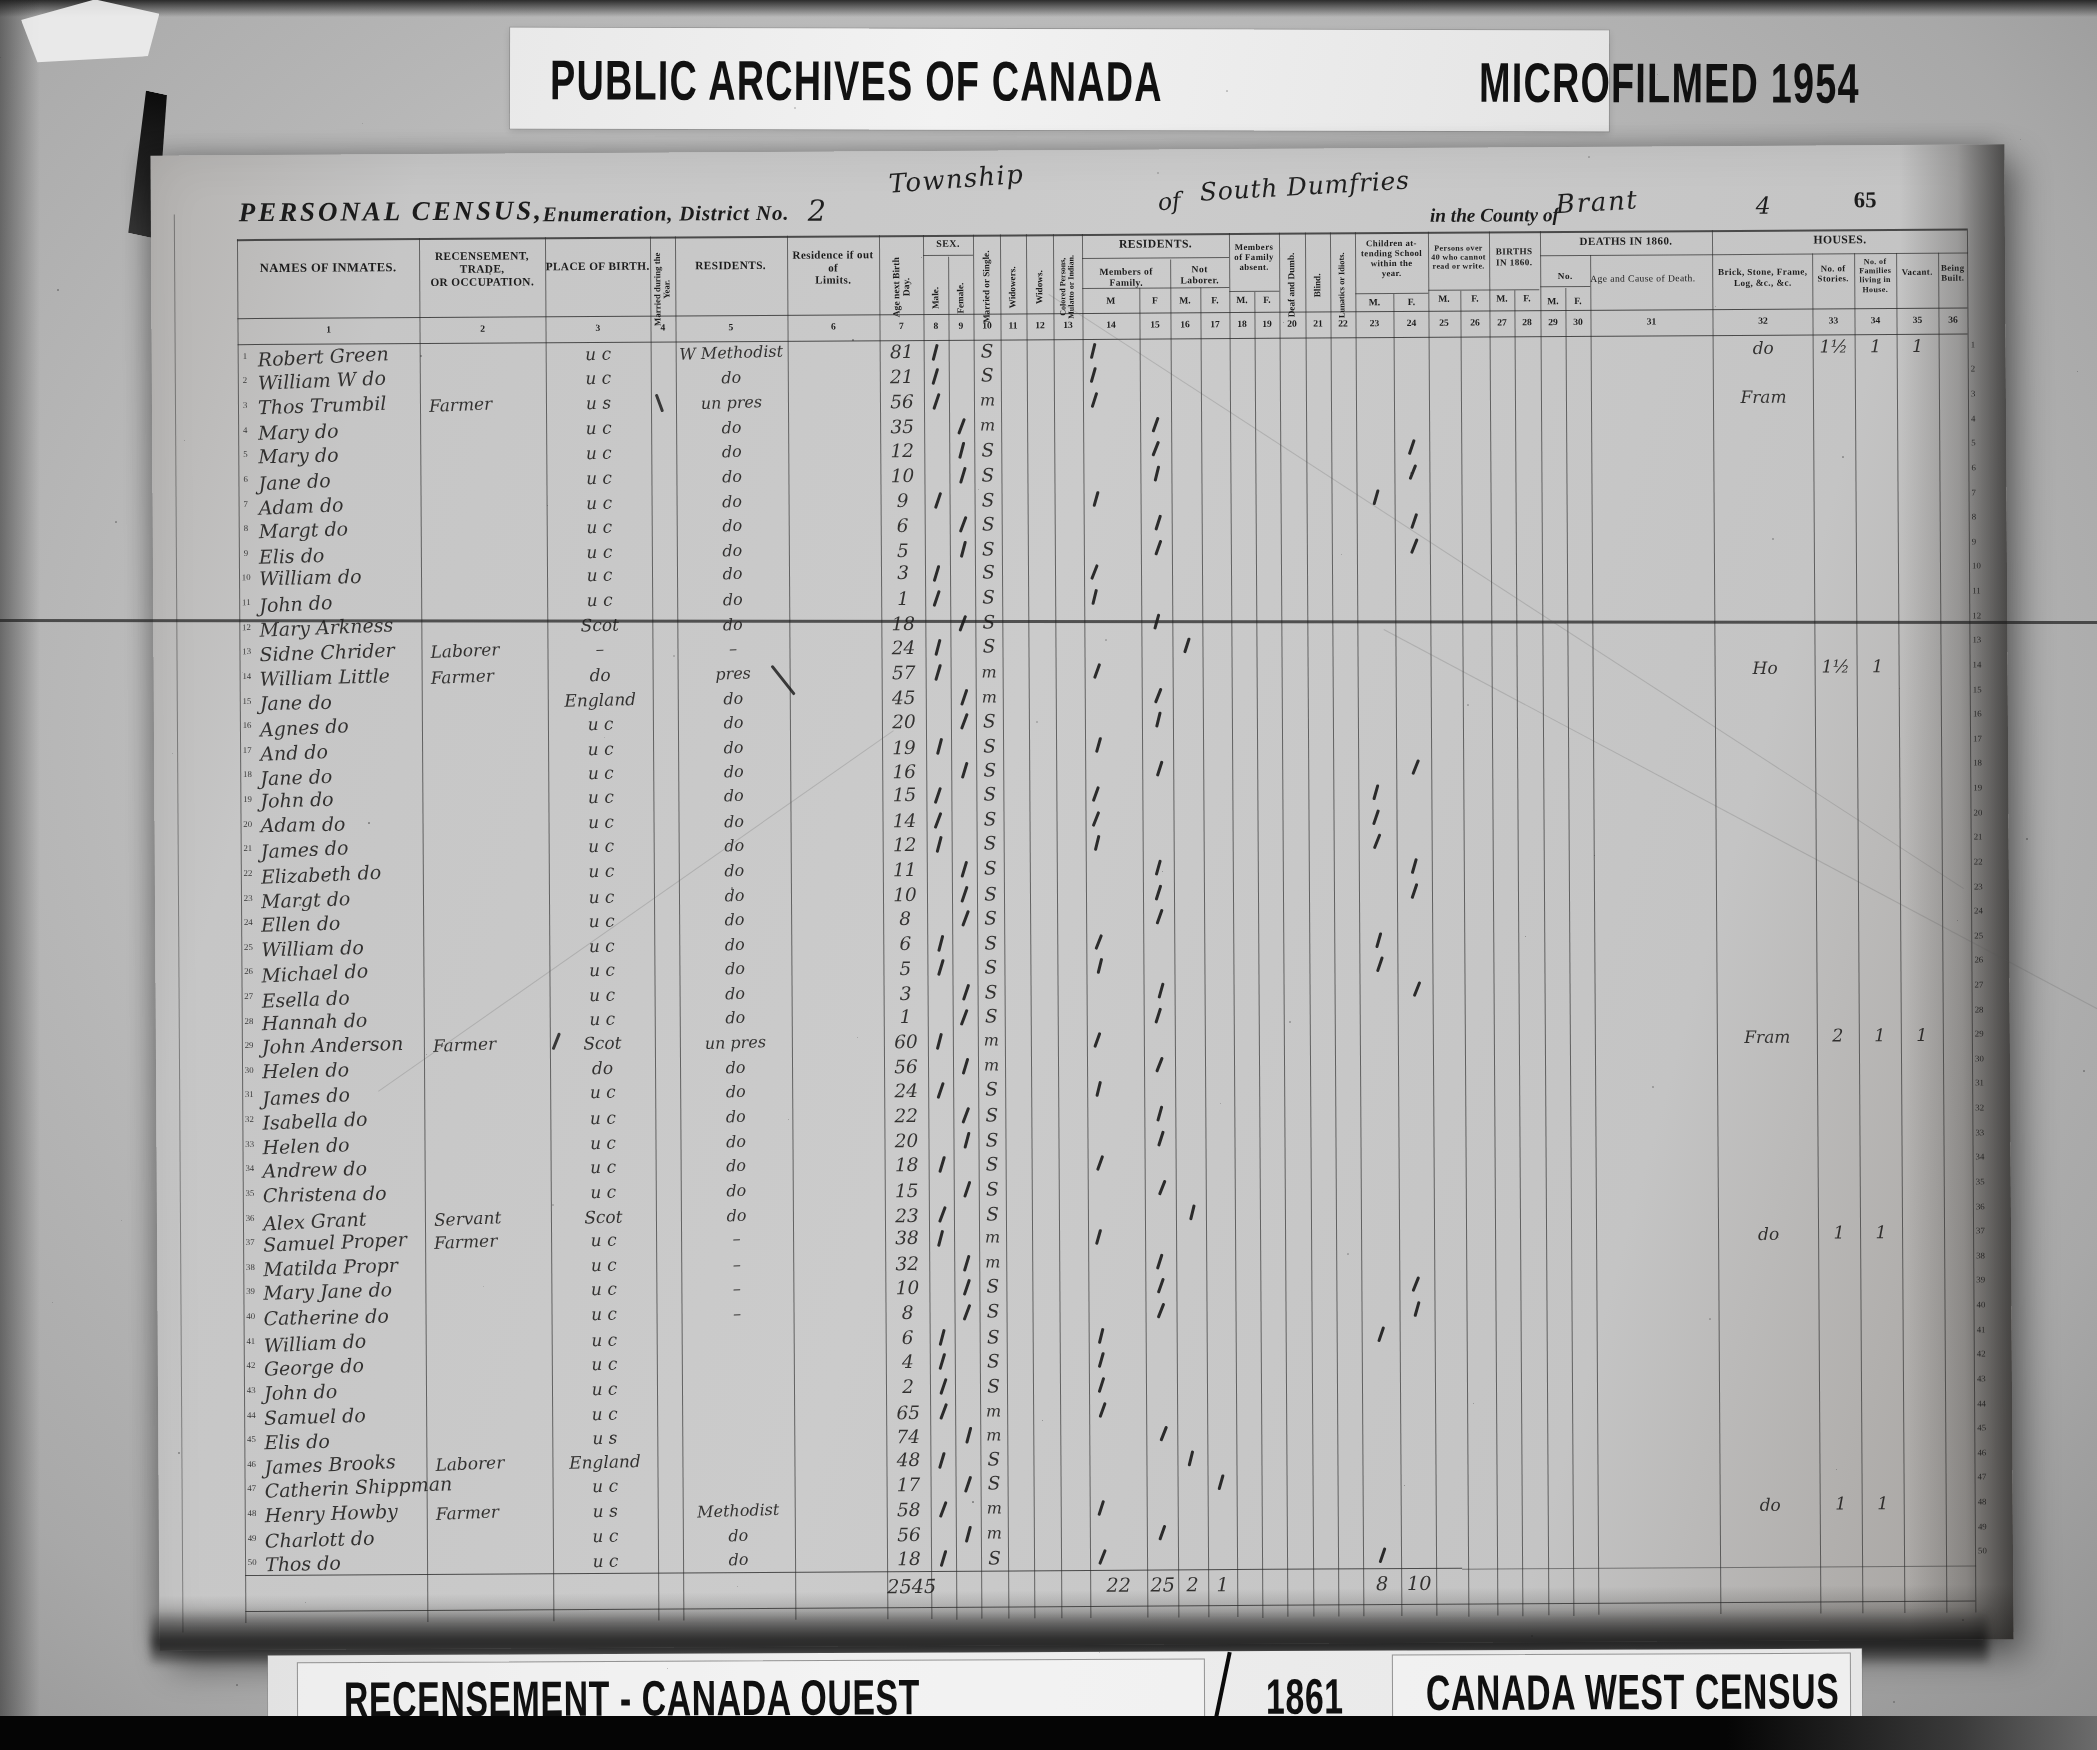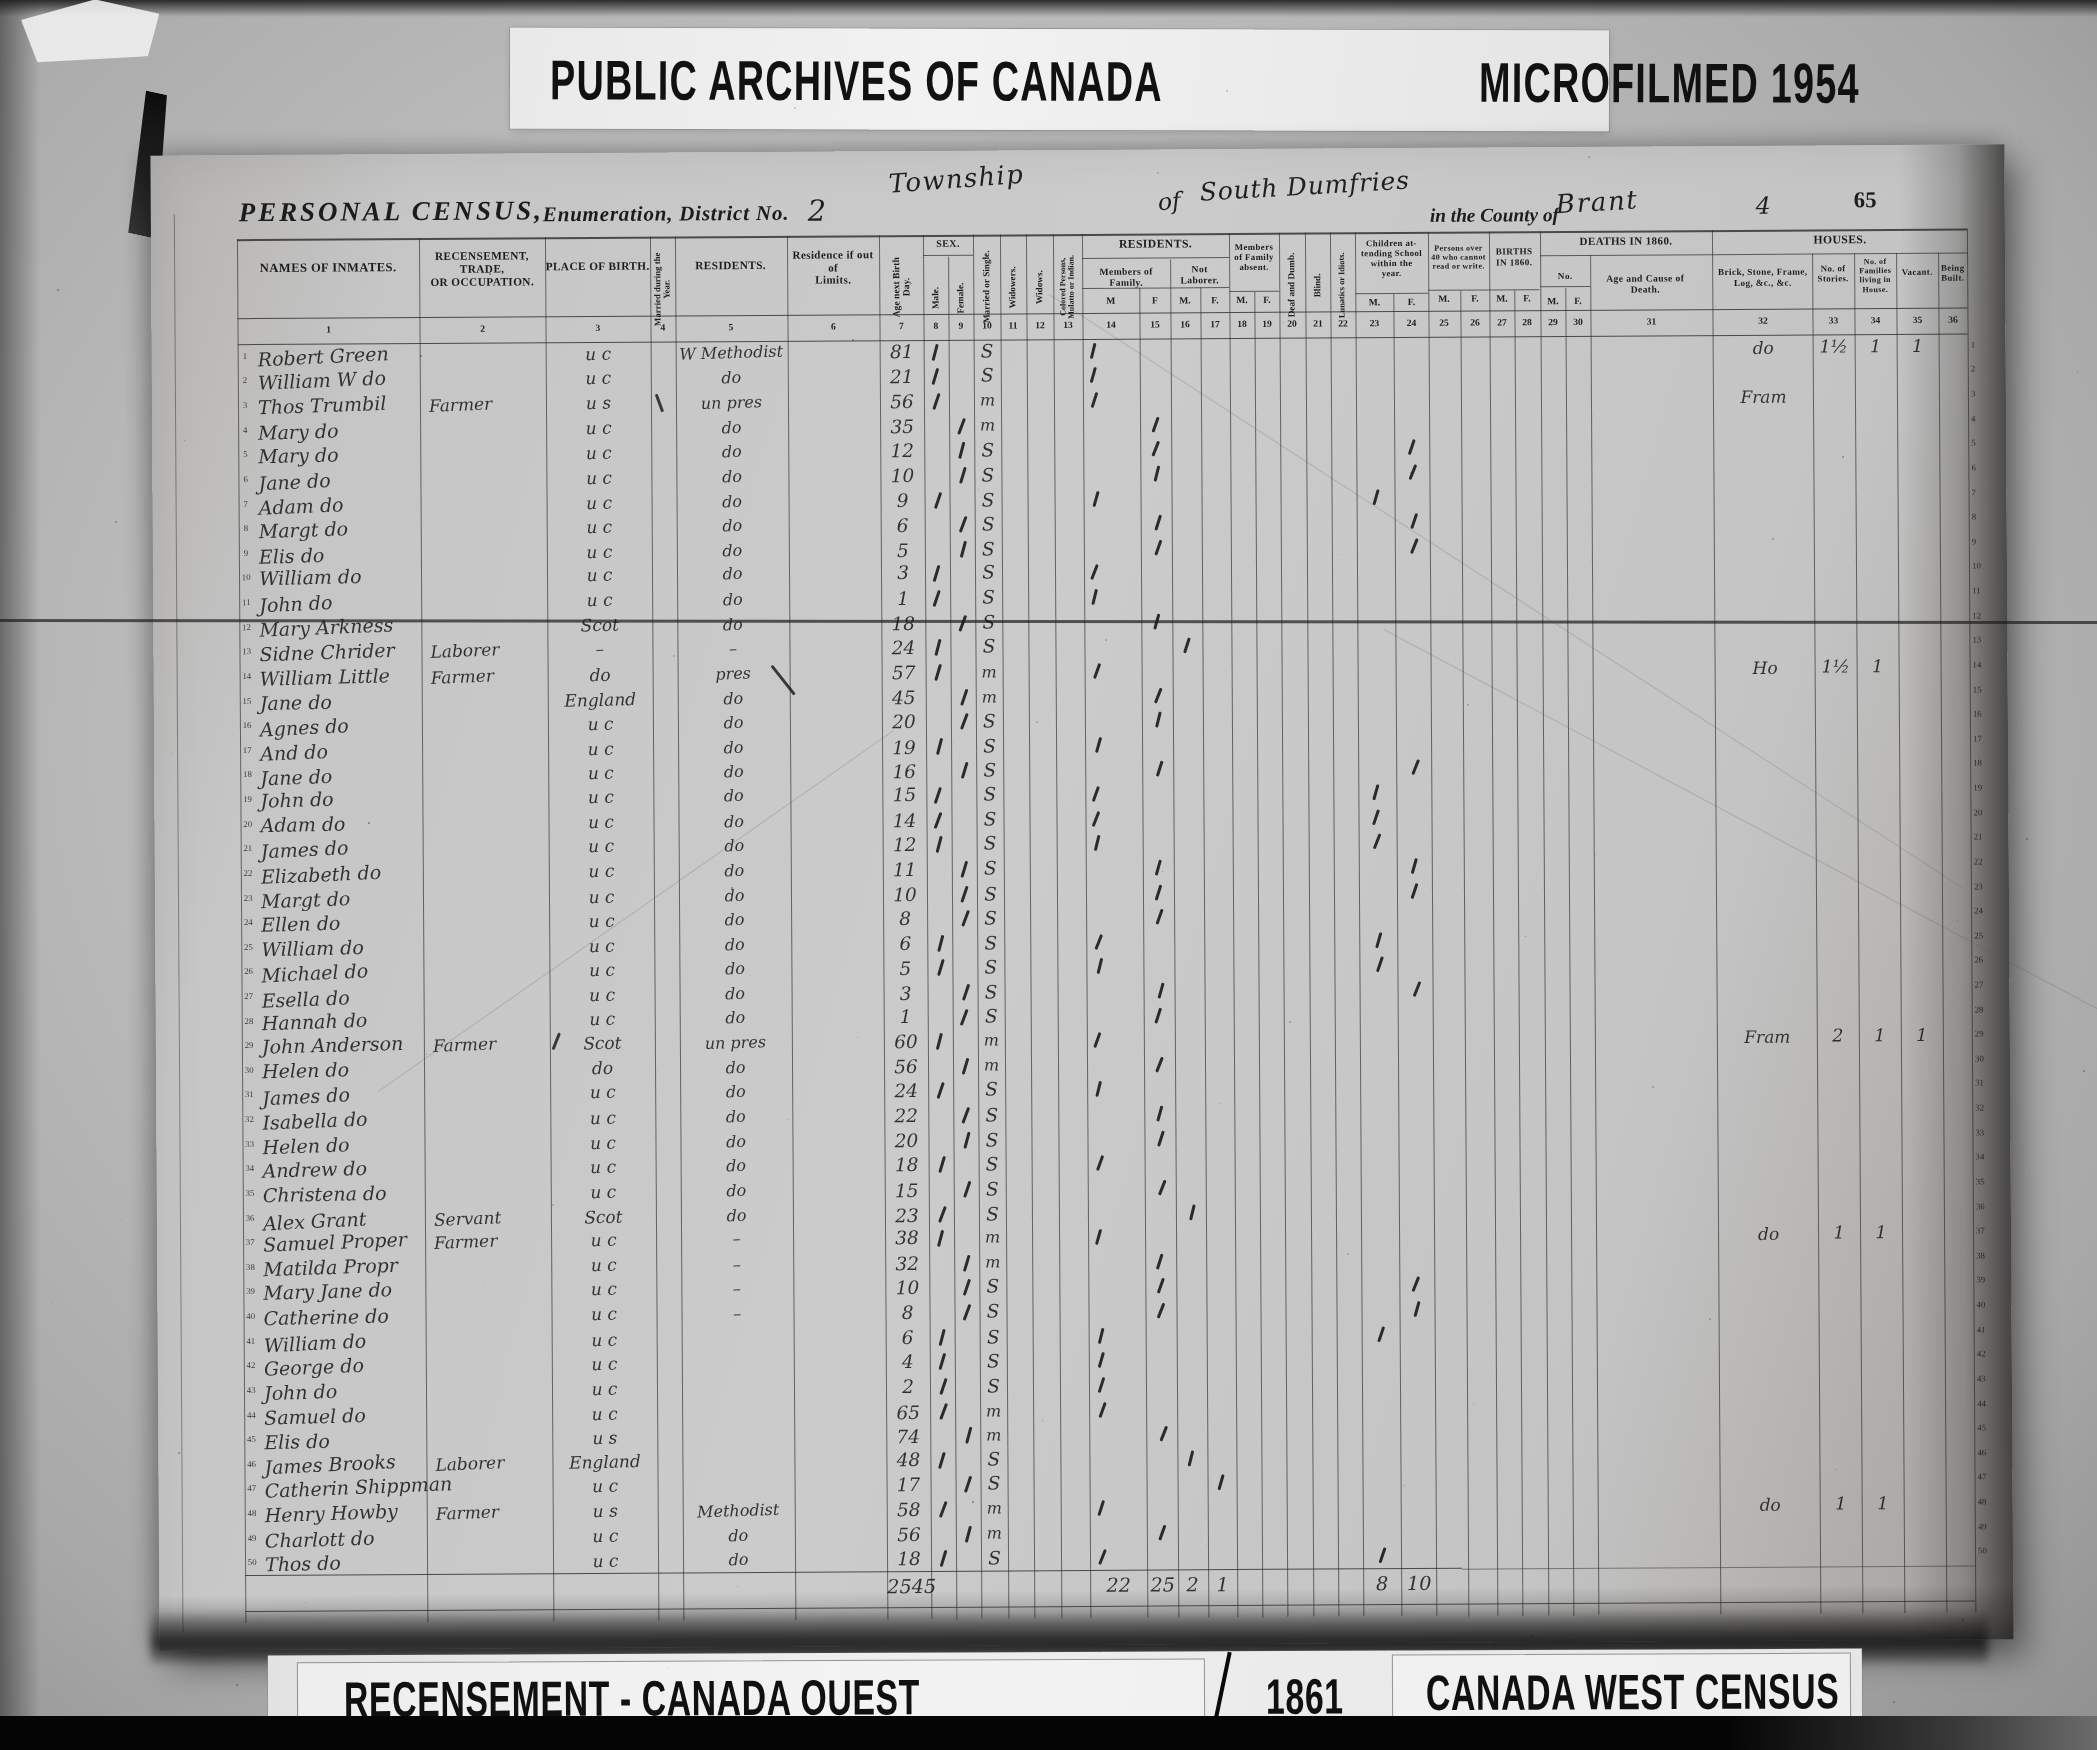--- a/index.html
+++ b/index.html
@@ -147,21 +147,21 @@
 tending School
 within the
 year.</div>
         <div class="abs pr" style="left: 1277px; top: 96px; width: 61px; font-size: 8px; font-weight: 700; text-align: center; white-space: pre-line; line-height: 1.15; letter-spacing: 0.4px;">Persons over
 40 who cannot
 read or write.</div>
         <div class="abs pr" style="left: 1338px; top: 99px; width: 50px; font-size: 9.2px; font-weight: 700; text-align: center; white-space: pre-line; line-height: 1.15; letter-spacing: 0.4px;">BIRTHS
 IN 1860.</div>
         <div class="abs pr" style="left: 1389px; top: 88px; width: 172px; font-size: 11px; font-weight: 700; text-align: center; white-space: pre-line; line-height: 1.15; letter-spacing: 0.4px;">DEATHS IN 1860.</div>
         <div class="abs pr" style="left: 1389px; top: 124px; width: 50px; font-size: 9.2px; font-weight: 700; text-align: center; white-space: pre-line; line-height: 1.15; letter-spacing: 0.4px;">No.</div>
-        <div class="abs pr" style="left: 1439px; top: 126px; width: 110px; font-size: 9.6px; font-weight: 700; text-align: center; white-space: pre-line; line-height: 1.15; letter-spacing: 0.4px;">Age and Cause of Death.</div>
+        <div class="abs pr" style="left: 1439px; top: 126px; width: 110px; font-size: 9.6px; font-weight: 400; white-space: pre-line; line-height: 1.15; letter-spacing: 0.4px;">Age and Cause of Death.</div>
         <div class="abs pr" style="left: 1561px; top: 88px; width: 256px; font-size: 11.7px; font-weight: 700; text-align: center; white-space: pre-line; line-height: 1.15; letter-spacing: 0.4px;">HOUSES.</div>
         <div class="abs pr" style="left: 1561px; top: 121px; width: 101px; font-size: 9.2px; font-weight: 700; text-align: center; white-space: pre-line; line-height: 1.15; letter-spacing: 0.4px;">Brick, Stone, Frame,
 Log, &amp;c., &amp;c.</div>
         <div class="abs pr" style="left: 1661px; top: 118px; width: 42px; font-size: 8.8px; font-weight: 700; text-align: center; white-space: pre-line; line-height: 1.15; letter-spacing: 0.4px;">No. of
 Stories.</div>
         <div class="abs pr" style="left: 1703px; top: 112px; width: 42px; font-size: 8px; font-weight: 700; text-align: center; white-space: pre-line; line-height: 1.15; letter-spacing: 0.4px;">No. of
 Families
 living in
 House.</div>
         <div class="abs pr" style="left: 1745px; top: 122px; width: 42px; font-size: 8.8px; font-weight: 700; text-align: center; white-space: pre-line; line-height: 1.15; letter-spacing: 0.4px;">Vacant.</div>

